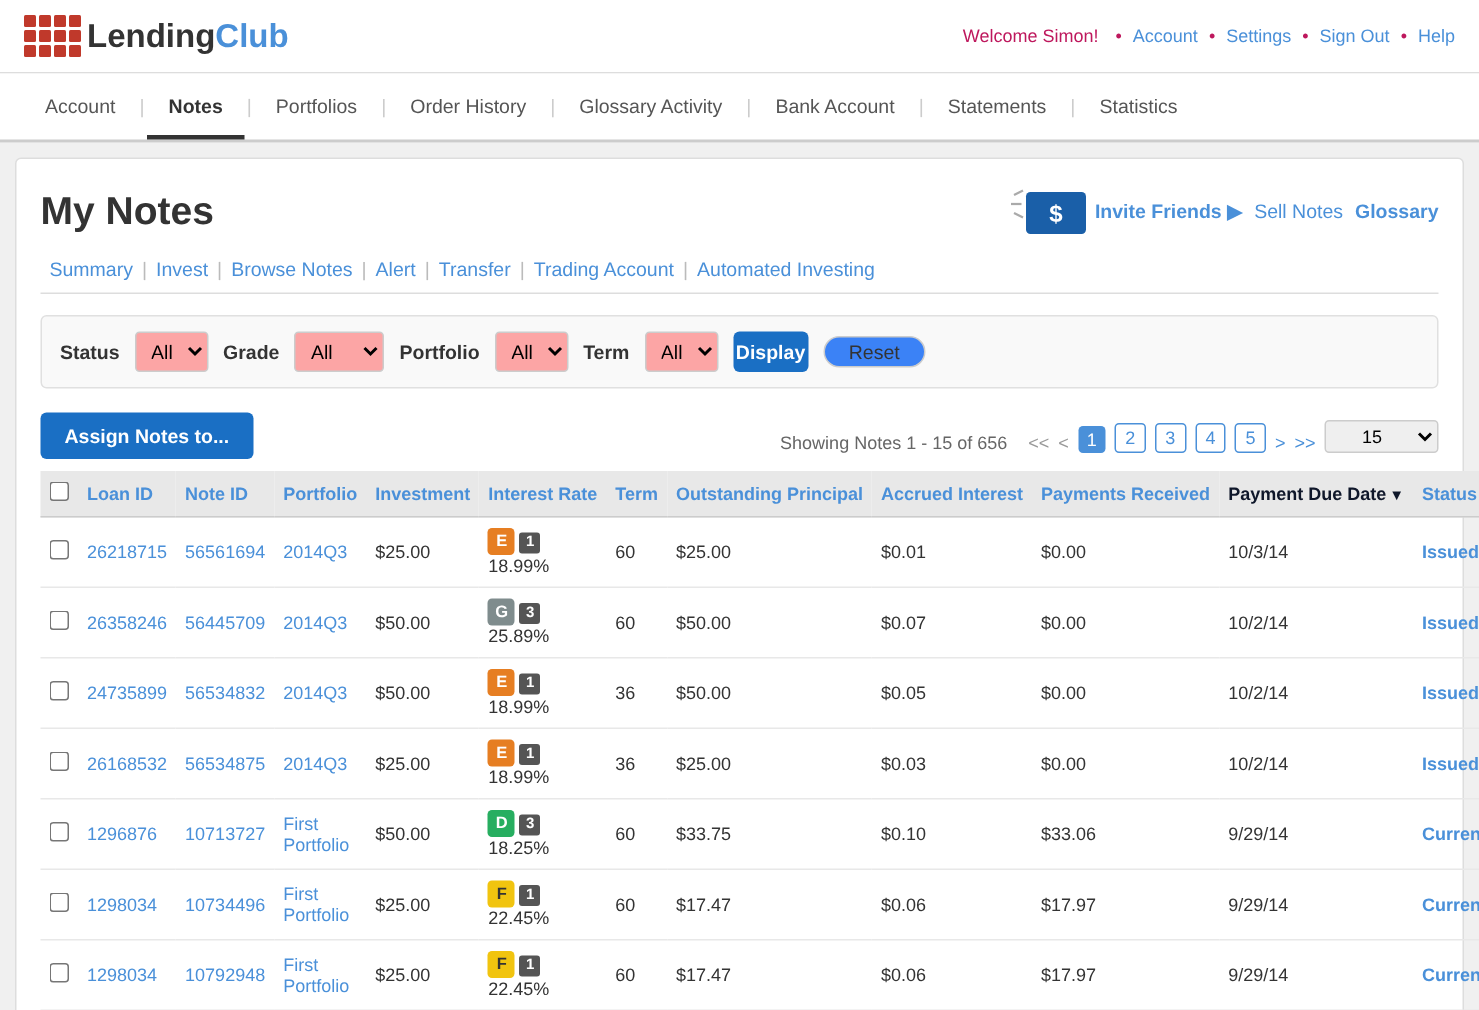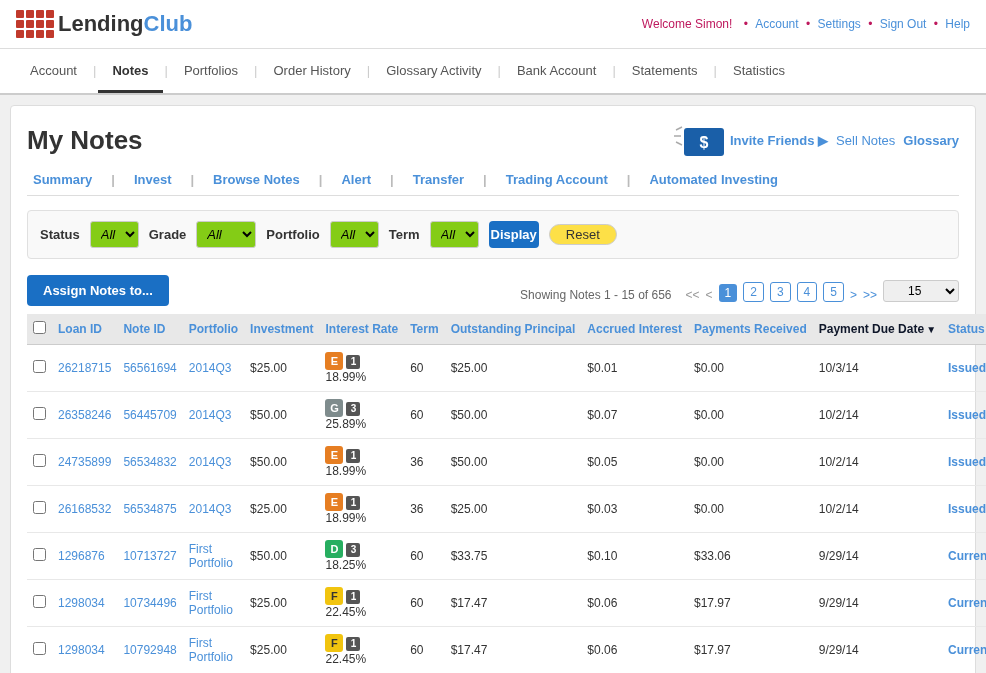--- a/index.html
+++ b/index.html
@@ -123,21 +123,21 @@
     
     .sub-nav {
       display: flex;
       align-items: center;
       gap: 0;
       border-bottom: 1px solid #ddd;
       padding-bottom: 6px;
       margin-bottom: 14px;
       justify-content: space-between;
     }
-    .sub-nav-left { display: flex; align-items: center; gap: 13px; font-weight: bold; }
+    .sub-nav-left { display: flex; align-items: center; gap: 0; }
     .sub-nav a {
       color: #4a90d9;
       text-decoration: none;
       font-size: 13px;
       padding: 2px 6px;
     }
     .sub-nav-sep { color: #bbb; }
 
     
     .filter-bar {
@@ -149,35 +149,34 @@
       border: 1px solid #e0e0e0;
       border-radius: 4px;
       margin-bottom: 16px;
     }
     .filter-label { font-weight: bold; font-size: 13px; }
     .filter-bar select {
       border: 1px solid #ccc;
       padding: 4px 6px;
       font-size: 13px;
       border-radius: 3px;
-      background: #84cc16;
-      font-style: italic;
+      background: #fca5a5;
     }
     .btn-display {
       background: #1a6fc4;
       color: #fff;
       border: none;
       padding: 6px 2px;
       font-size: 13px;
       font-weight: bold;
       border-radius: 4px;
       cursor: pointer;
     }
     .btn-reset {
-      background: #fde047;
+      background: #3b82f6;
       color: #333;
       border: 1px solid #ccc;
       padding: 2px 16px;
       font-size: 13px;
       border-radius: 12px;
       cursor: pointer;
     }
 
     
     .table-header-row {

